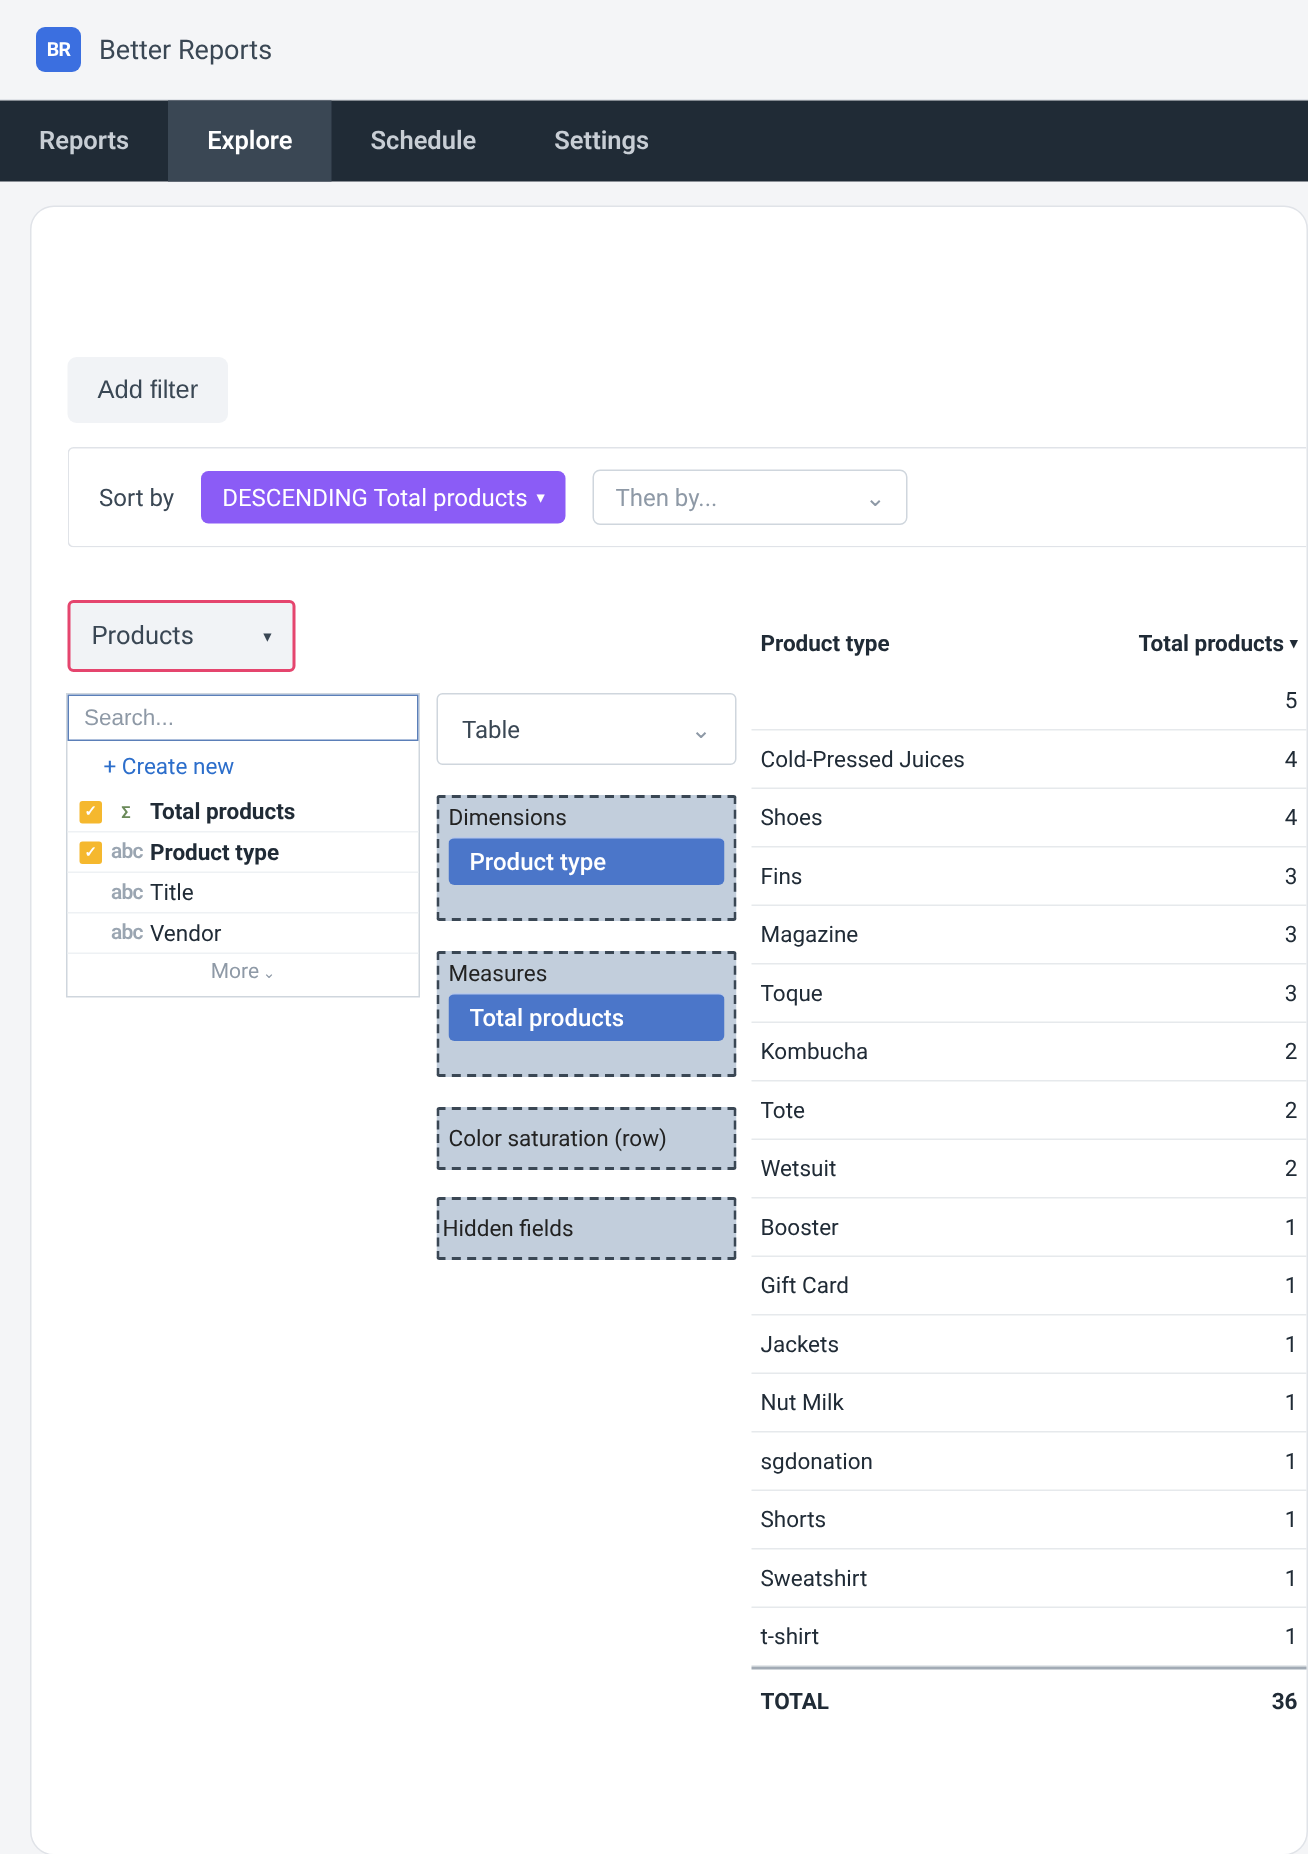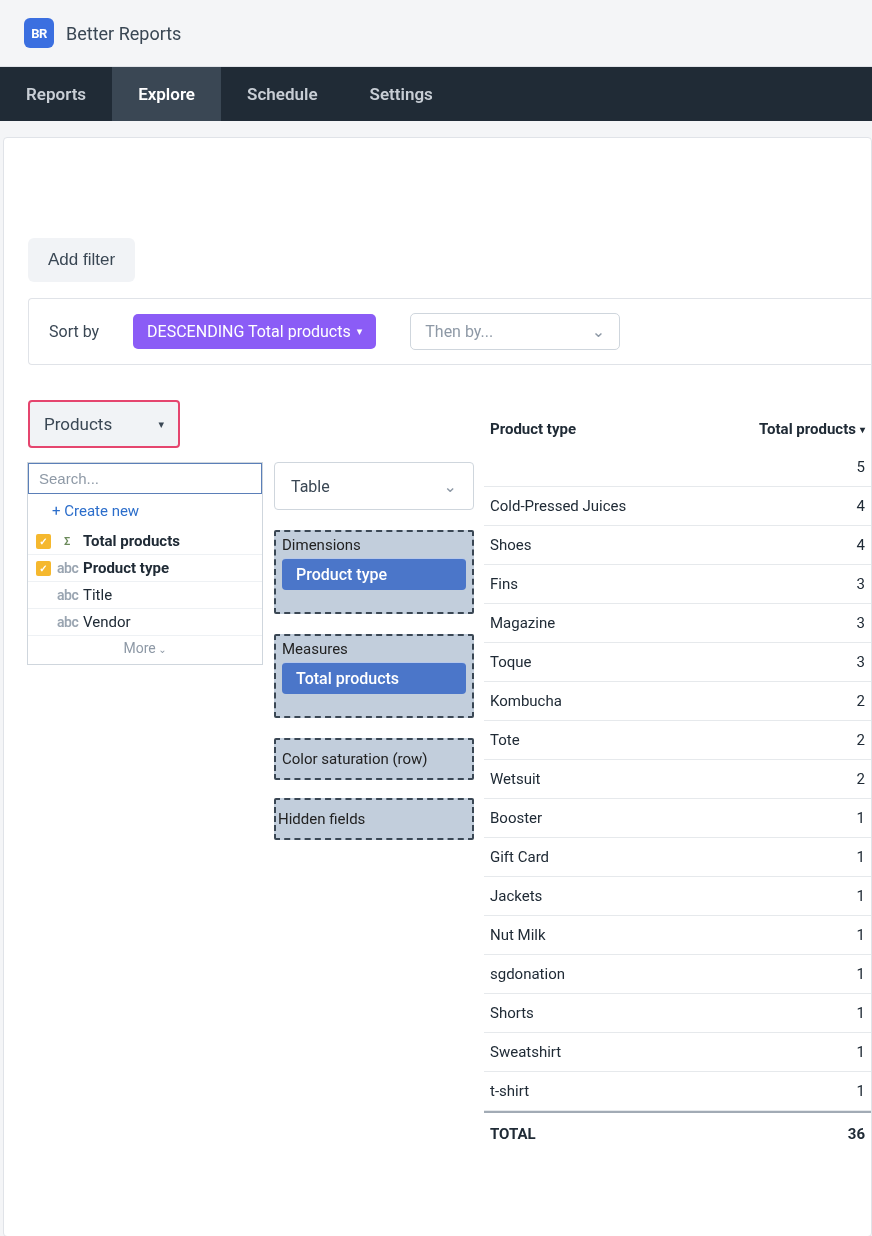--- a/index.html
+++ b/index.html
@@ -51,24 +51,24 @@
     align-items: center;
     cursor: pointer;
   }
   .nav-item.active {
     background: #3a4754;
     color: #fff;
   }
 
   
   .content-card {
-    margin: 16px 0 0 3px;
+    margin: 16px 0 0 20px;
     background: #fff;
     border: 1px solid #e0e3e8;
-    border-radius: 4px;
+    border-radius: 16px;
     padding: 100px 0 40px 0;
     position: relative;
     min-height: 1100px;
   }
 
   
   .add-filter-btn {
     position: absolute;
     top: 100px;
     left: 24px;
@@ -86,21 +86,21 @@
     position: absolute;
     top: 160px;
     left: 24px;
     right: 0;
     border: 1px solid #e0e3e8;
     border-right: none;
     border-radius: 4px 0 0 4px;
     padding: 14px 20px;
     display: flex;
     align-items: center;
-    gap: 34px;
+    gap: 18px;
     font-size: 16px;
     color: #3a4754;
   }
   .sort-chip {
     background: #8b5cf6;
     color: #fff;
     border-radius: 5px;
     padding: 8px 14px;
     font-size: 16px;
     display: flex;

